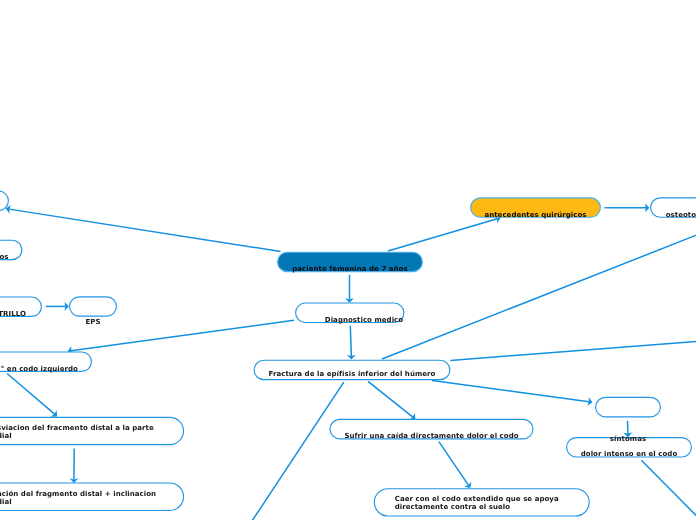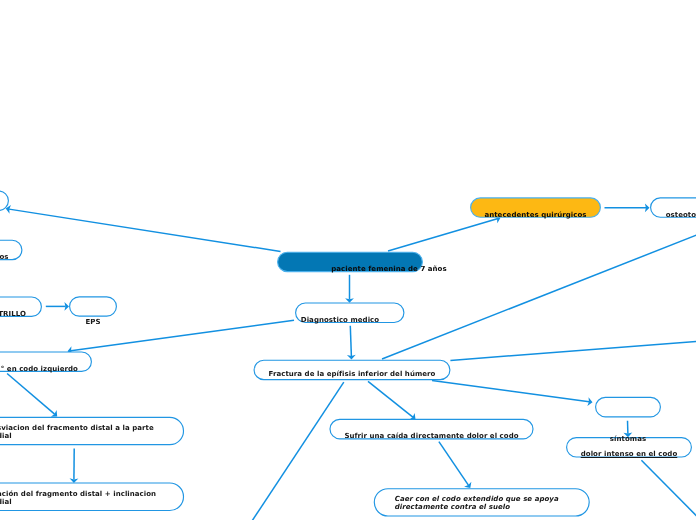--- a/index.html
+++ b/index.html
@@ -7,21 +7,21 @@
   body{width:696px;height:520px;overflow:hidden;
        font-family:"DejaVu Sans",sans-serif;}
   *{-webkit-font-smoothing:antialiased;}
   #canvas{position:relative;width:696px;height:520px;background:#fff;}
   svg#edges{position:absolute;left:0;top:0;width:696px;height:520px;pointer-events:none;}
   .node{position:absolute;box-sizing:border-box;background:transparent;
         display:flex;align-items:center;justify-content:center;
         text-align:left;font-weight:700;font-size:7px;
         color:#171717;line-height:8px;letter-spacing:0.05px;
         white-space:pre;z-index:2;padding-top:14px;}
-  .node.center{color:#0a0a0a;margin-left:39px;}
+  .node.center{color:#0a0a0a;}
   .node.accent{color:#0a0a0a;}
 </style>
 </head>
 <body>
 
 <div id="canvas">
   <svg id="edges" viewBox="0 0 696 520">
     <g stroke="#1290E1" stroke-width="1.5" fill="none" stroke-linecap="butt">
       <path d="M280.5,251.5 L9.06,209.12"></path>
       <polygon points="10.92,204.96 5.70,208.60 9.57,213.66 9.25,209.15" fill="#1290E1" stroke="none"></polygon>
@@ -70,26 +70,26 @@
       <rect x="-43.4" y="352.0" width="134.8" height="19.4" rx="9.70" ry="9.70" fill="#ffffff" stroke="#2196E3" stroke-width="1.15"></rect>
       <rect x="-18.4" y="417.3" width="201.9" height="27.4" rx="13.70" ry="13.70" fill="#ffffff" stroke="#2196E3" stroke-width="1.15"></rect>
       <rect x="-18.4" y="483.0" width="201.9" height="27.5" rx="13.75" ry="13.75" fill="#ffffff" stroke="#2196E3" stroke-width="1.15"></rect>
       <rect x="-29.4" y="191.0" width="37.8" height="19.4" rx="9.70" ry="9.70" fill="#ffffff" stroke="#2196E3" stroke-width="1.15"></rect>
     </g>
   </svg>
 
   <div class="node center" style="left:277.03px;top:251.62px;width:145.95px;height:20.55px;">paciente femenina de 7 años</div>
   <div class="node accent" style="left:470.03px;top:197.33px;width:130.95px;height:20.55px;">antecedentes quirúrgicos</div>
   <div class="node" style="left:650.02px;top:197.33px;width:76.25px;height:20.55px;">osteotomía</div>
-  <div class="node" style="left:281px;top:302.43px;width:118px;height:20.65px;">Diagnostico medico</div>
+  <div class="node" style="left:305px;top:302.43px;width:118px;height:20.65px;">Diagnostico medico</div>
   <div class="node" style="left:253.53px;top:359.62px;width:196.95px;height:15px;border-radius:6px;">Fractura de la epífisis inferior del húmero</div>
   <div class="node" style="left:595.02px;top:396.82px;width:65.95px;height:20.55px;margin-top:25px;">síntomas</div>
-  <div class="node" style="left:566.02px;top:437.03px;width:125.95px;height:20.55px;text-decoration:underline;">dolor intenso en el codo</div>
+  <div class="node" style="left:566.02px;top:437.03px;width:125.95px;height:20.55px;">dolor intenso en el codo</div>
   <div class="node" style="left:329.43px;top:418.82px;width:204.15px;height:20.55px;">Sufrir una caída directamente dolor el codo</div>
-  <div class="node" style="left:373.73px;top:488.12px;width:216.05px;height:28.45px;justify-content:flex-start;text-align:left;padding-left:21px;padding-top:1px;font-style:italic;">Caer con el codo extendido que se apoya
+  <div class="node" style="left:373.73px;top:488.12px;width:216.05px;height:28.45px;justify-content:flex-start;text-align:left;padding-left:21px;padding-top:1px;">Caer con el codo extendido que se apoya
 directamente contra el suelo</div>
   <div class="node" style="left:-31.97px;top:239.62px;width:54.45px;height:20.55px;justify-content:flex-end;padding-right:14px;">os</div>
   <div class="node" style="left:-44.98px;top:296.43px;width:86.95px;height:20.55px;justify-content:flex-end;padding-right:16px;">TRILLO</div>
   <div class="node" style="left:69.02px;top:296.23px;width:47.95px;height:37px;">EPS</div>
   <div class="node" style="left:-43.98px;top:351.43px;width:135.95px;height:20.55px;justify-content:flex-end;padding-right:14px;">° en codo izquierdo</div>
   <div class="node" style="left:-18.97px;top:416.73px;width:203.05px;height:28.55px;justify-content:flex-start;text-align:left;padding-left:16px;padding-top:3px;">sviacion del fracmento distal a la parte
 dial</div>
   <div class="node" style="left:-18.97px;top:482.43px;width:203.05px;height:28.65px;justify-content:flex-start;text-align:left;padding-left:16px;padding-top:3px;">ación del fragmento distal + inclinacion
 dial</div>
   <div class="node" style="left:-29.97px;top:190.43px;width:38.95px;height:20.55px;"></div>

